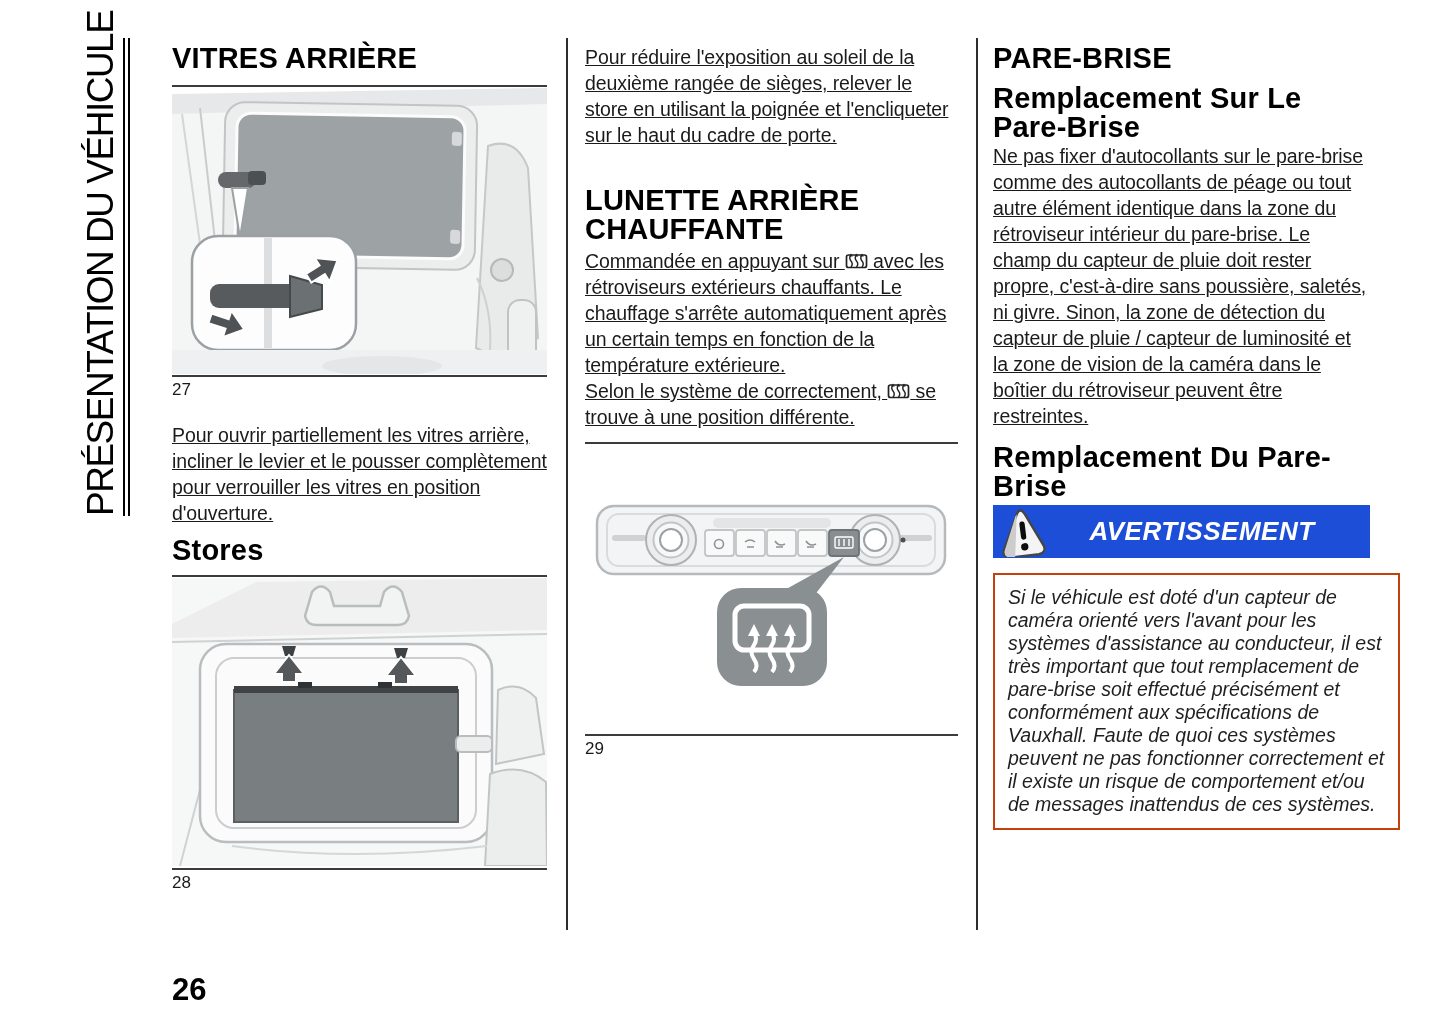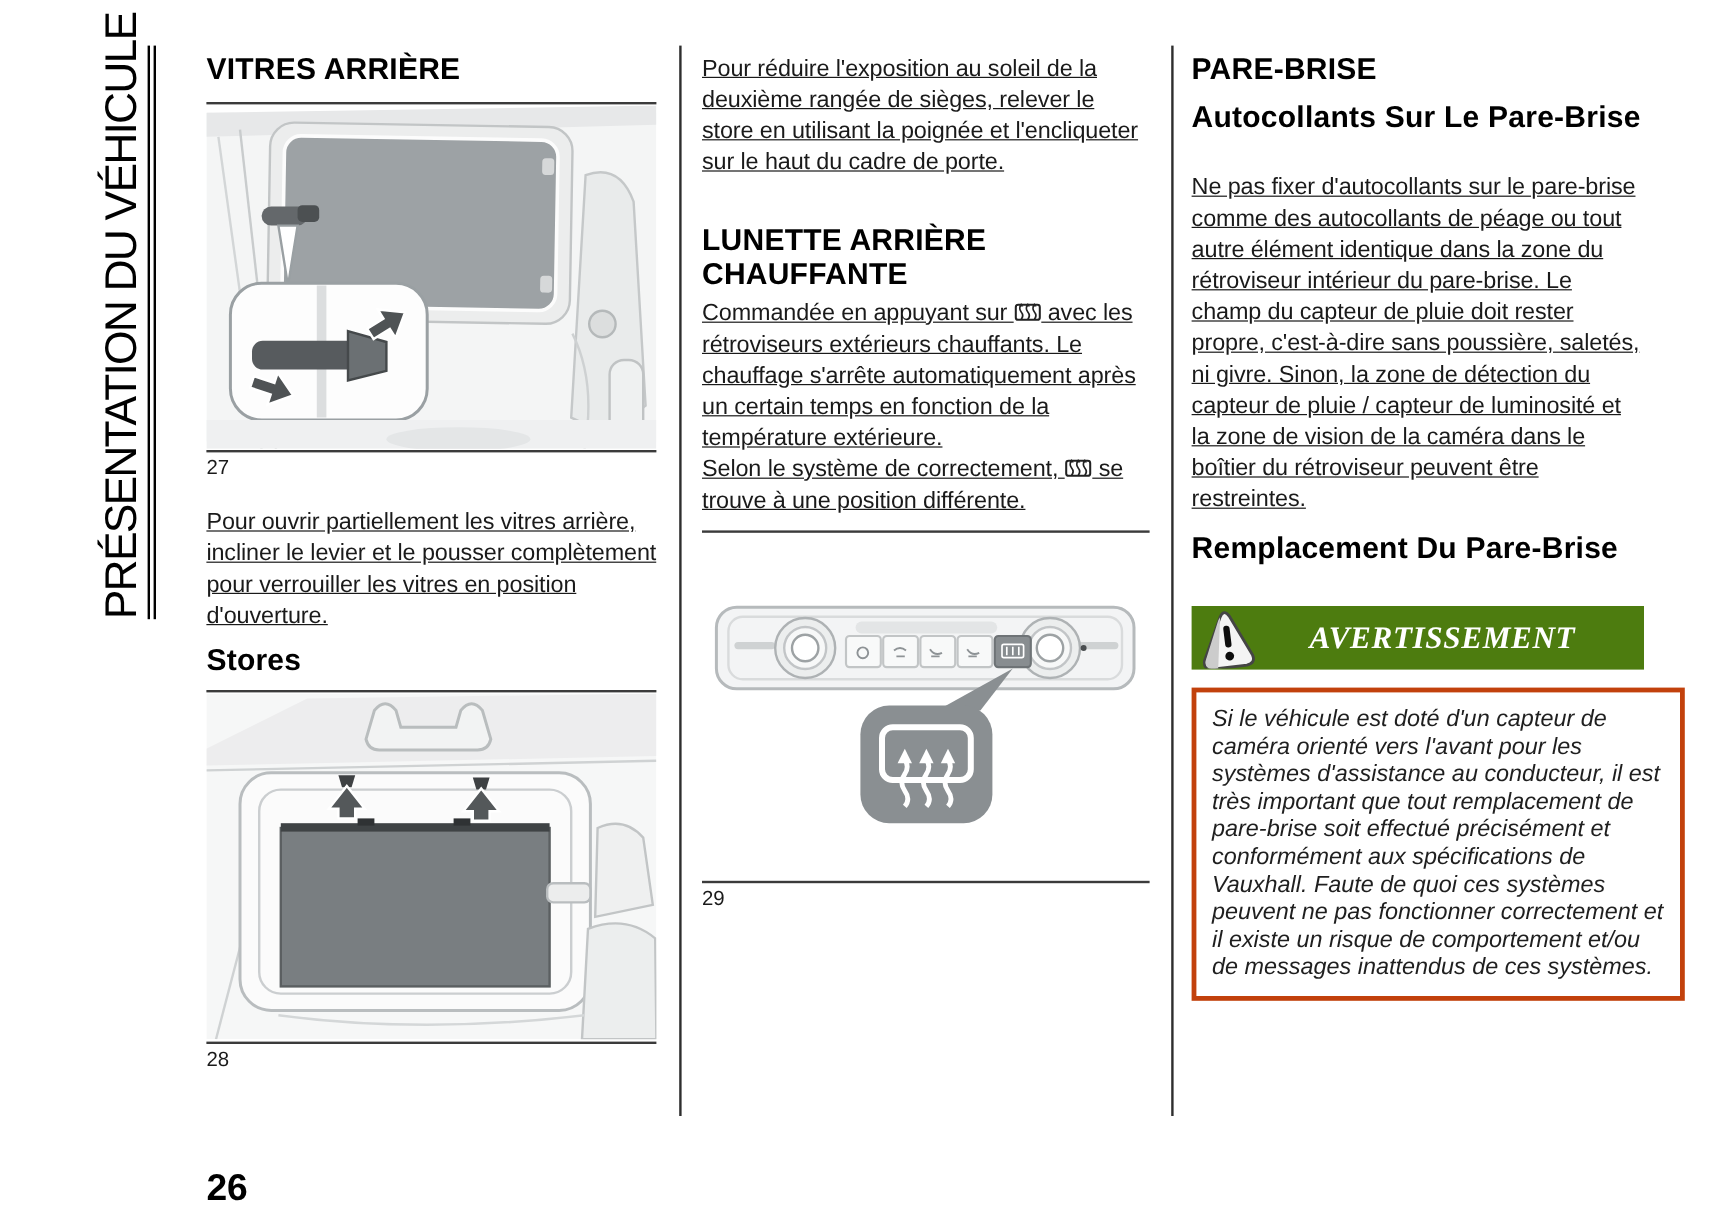--- a/index.html
+++ b/index.html
@@ -22,39 +22,39 @@
   .sidebar .uline.second{margin-top:3px;}
   
   .vdivider{position:absolute;top:38px;width:2px;height:892px;background:#2e2e2e;}
   
   .col{position:absolute;top:44px;}
   .col1{left:172px;width:375px;}
   .col2{left:585px;width:373px;}
   .col3{left:993px;width:377px;}
   .blk{position:absolute;left:0;width:100%;}
   h1,h2{margin:0;font-weight:900;color:#000;letter-spacing:0.2px;}
-  .heading{font-size:25px;line-height:29px;}
+  .heading{font-size:29px;line-height:29px;}
   .body-text{font-size:19.5px;line-height:26px;letter-spacing:-0.1px;text-decoration:underline;}
   .figrule{height:2px;background:#3b3b3b;width:100%;}
   .figcaption{font-size:17px;color:#1a1a1a;}
   figure{margin:0;}
   .inline-icon{display:inline-block;vertical-align:-2px;}
   
   .warn-banner{
-    position:relative;height:53px;background:#4d7c0f;
-    display:flex;align-items:center;font-family:Liberation Serif, serif;
+    position:relative;height:53px;background:#1d4ed8;
+    display:flex;align-items:center;
   }
   .warn-banner .tri{margin-left:5px;flex:0 0 auto;}
   .warn-banner .warn-label{
     flex:1;text-align:center;color:#ffffff;font-weight:700;font-style:italic;
     font-size:26px;letter-spacing:0.5px;padding-right:14px;
   }
   
   .warn-box{
-    border:4px solid #c2410c;padding:11px 13px 12px 13px;
+    border:2px solid #c2410c;padding:11px 13px 12px 13px;
     font-style:italic;font-size:19.5px;line-height:23px;color:#1f1f1f;
     background:#fff;
   }
   
   .page-number{
     position:absolute;left:172px;top:972px;font-size:31px;font-weight:900;color:#000;
   }
 </style>
 </head>
 <body>
@@ -235,21 +235,21 @@
           <path d="M199,190 l6,-12 6,12 z"></path>
         </g>
       </svg>
     </figure>
     <div class="figrule blk" style="top:690px;"></div>
     <div class="figcaption blk" style="top:695px;">29</div>
   </div>
 
   <div class="col col3">
     <h1 class="heading blk" style="top:0;">PARE-BRISE</h1>
-    <h2 class="heading blk" style="top:40px;">Autocollants Sur Le Pare-Brise</h2>
+    <h2 class="heading blk" style="top:40px;">Remplacement Sur Le Pare-Brise</h2>
 
     <p class="body-text blk" style="top:99px;margin:0;">Ne pas fixer d'autocollants sur le pare-brise comme des autocollants de péage ou tout autre élément identique dans la zone du rétroviseur intérieur du pare-brise. Le champ du capteur de pluie doit rester propre, c'est-à-dire sans poussière, saletés, ni givre. Sinon, la zone de détection du capteur de pluie / capteur de luminosité et la zone de vision de la caméra dans le boîtier du rétroviseur peuvent être restreintes.</p>
 
     <h2 class="heading blk" style="top:399px;">Remplacement Du Pare-Brise</h2>
 
     <div class="warn-banner blk" style="top:461px;">
       <svg class="tri" width="50" height="50" viewBox="0 0 52 52">
         <g transform="rotate(-7 26 28)">
           <path d="M22,7 q4,-7 8,0 l16,36 q2,7 -6,8 h-30 q-8,-1 -6,-8 z" fill="#f4f4f4" stroke="#454545" stroke-width="2.5"></path>
           <path d="M22,7 q-2,2 -3,5 l-14,31 q-2,7 6,8 l4,0 z" fill="#cccccc" stroke="none"></path>

